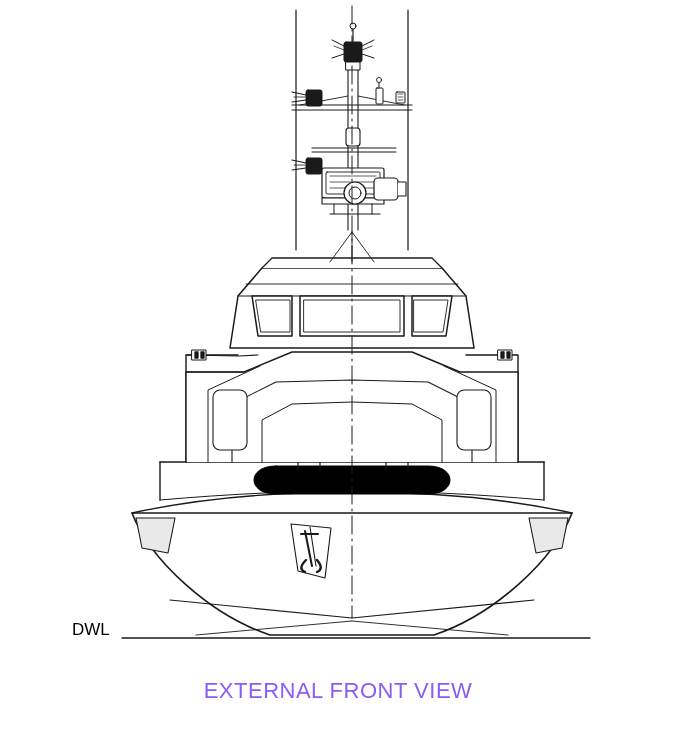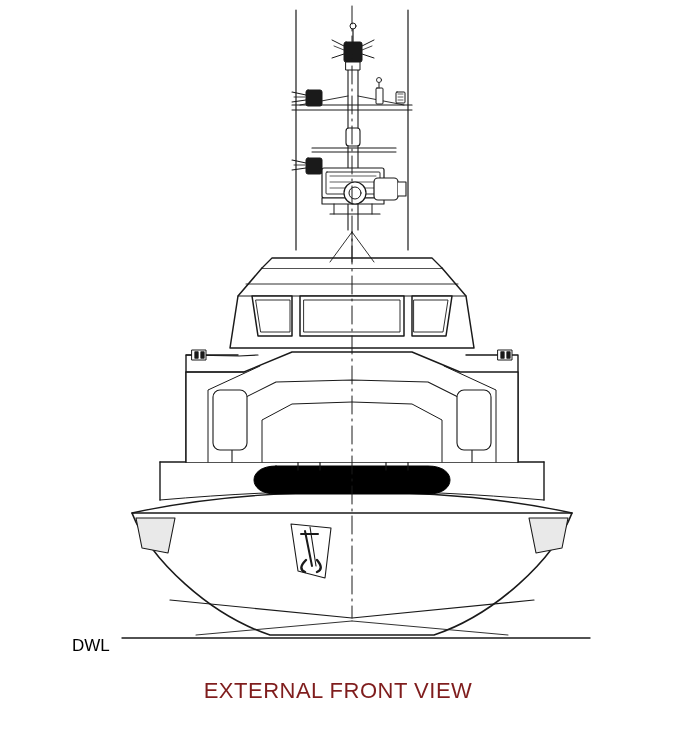--- a/index.html
+++ b/index.html
@@ -22,31 +22,30 @@
     height: 745px;
   }
   .caption {
     position: absolute;
     left: 0;
     top: 678px;
     width: 676px;
     text-align: center;
     font-size: 22px;
     letter-spacing: 0.5px;
-    color: #7f1d1d;
+    color: #8b5cf6;
     font-family: "Liberation Sans", sans-serif;
   }
   .dwl-label {
     position: absolute;
     left: 72px;
     top: 620px;
     font-size: 17px;
     color: #000000;
     font-family: "Liberation Sans", sans-serif;
-    margin-top: 16px;
   }
 </style>
 </head>
 <body>
 
 <svg id="drawing-canvas" viewBox="0 0 676 745" xmlns="http://www.w3.org/2000/svg">
   <rect x="0" y="0" width="676" height="745" fill="#ffffff"></rect>
 
   <g fill="none" stroke="#1a1a1a" stroke-width="1.3" stroke-linejoin="round" stroke-linecap="round">
 

